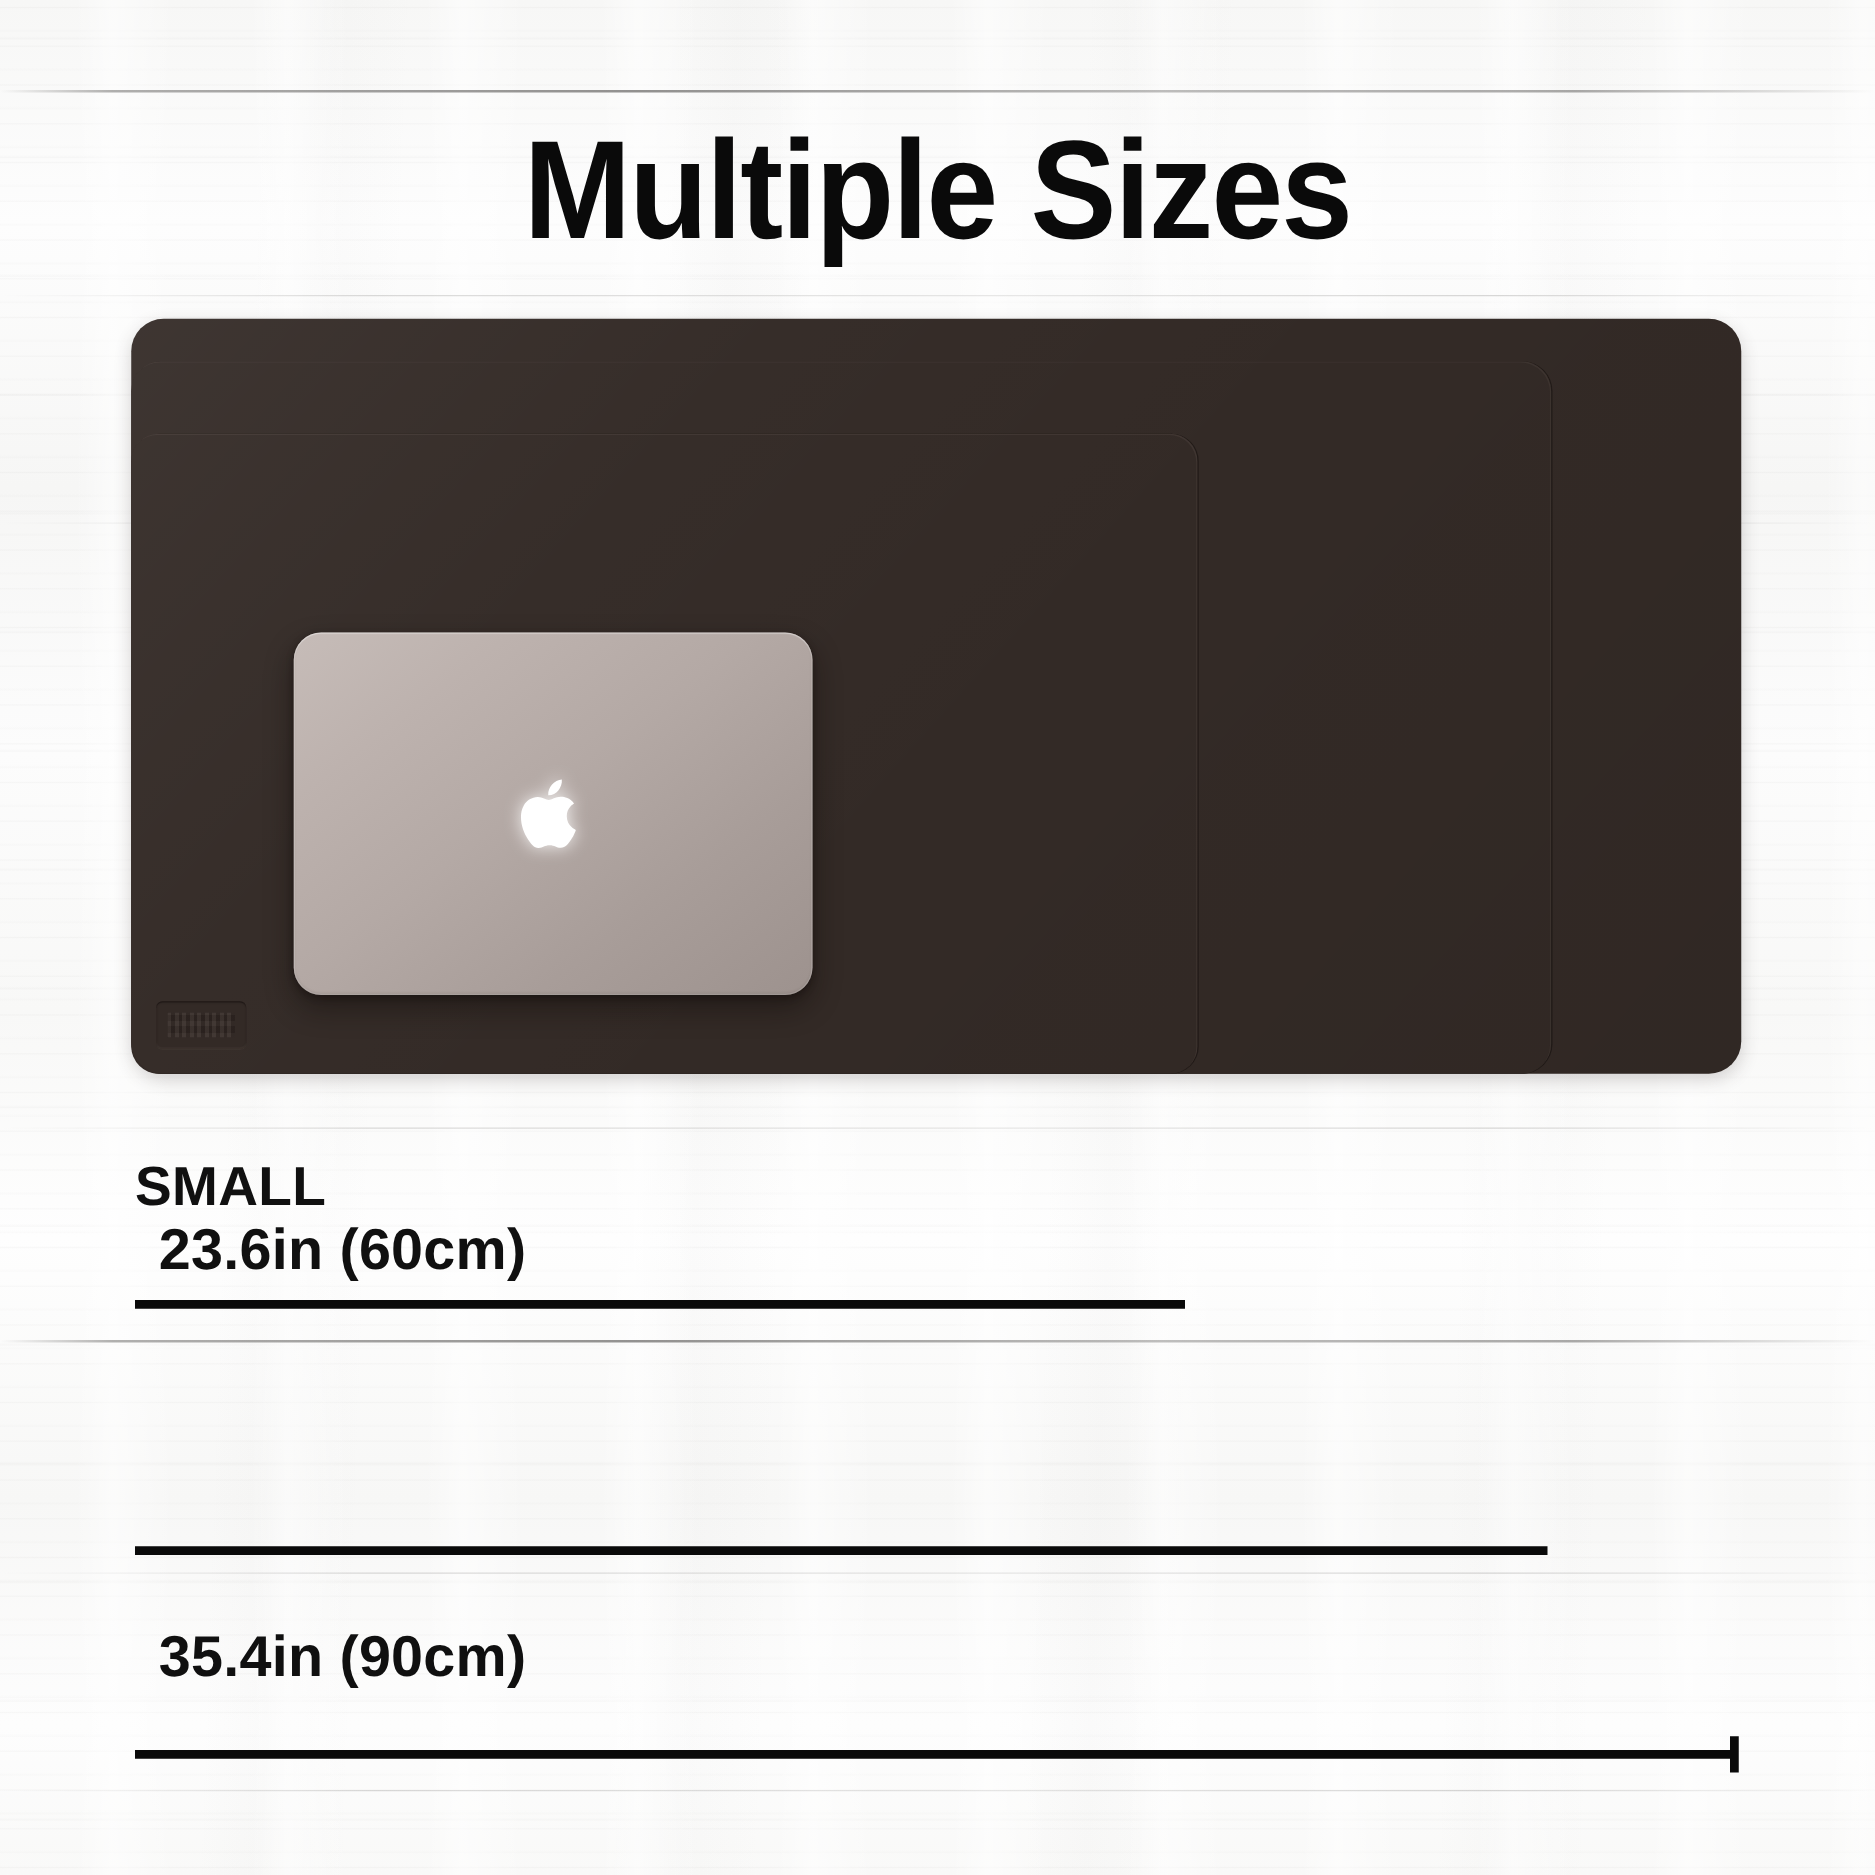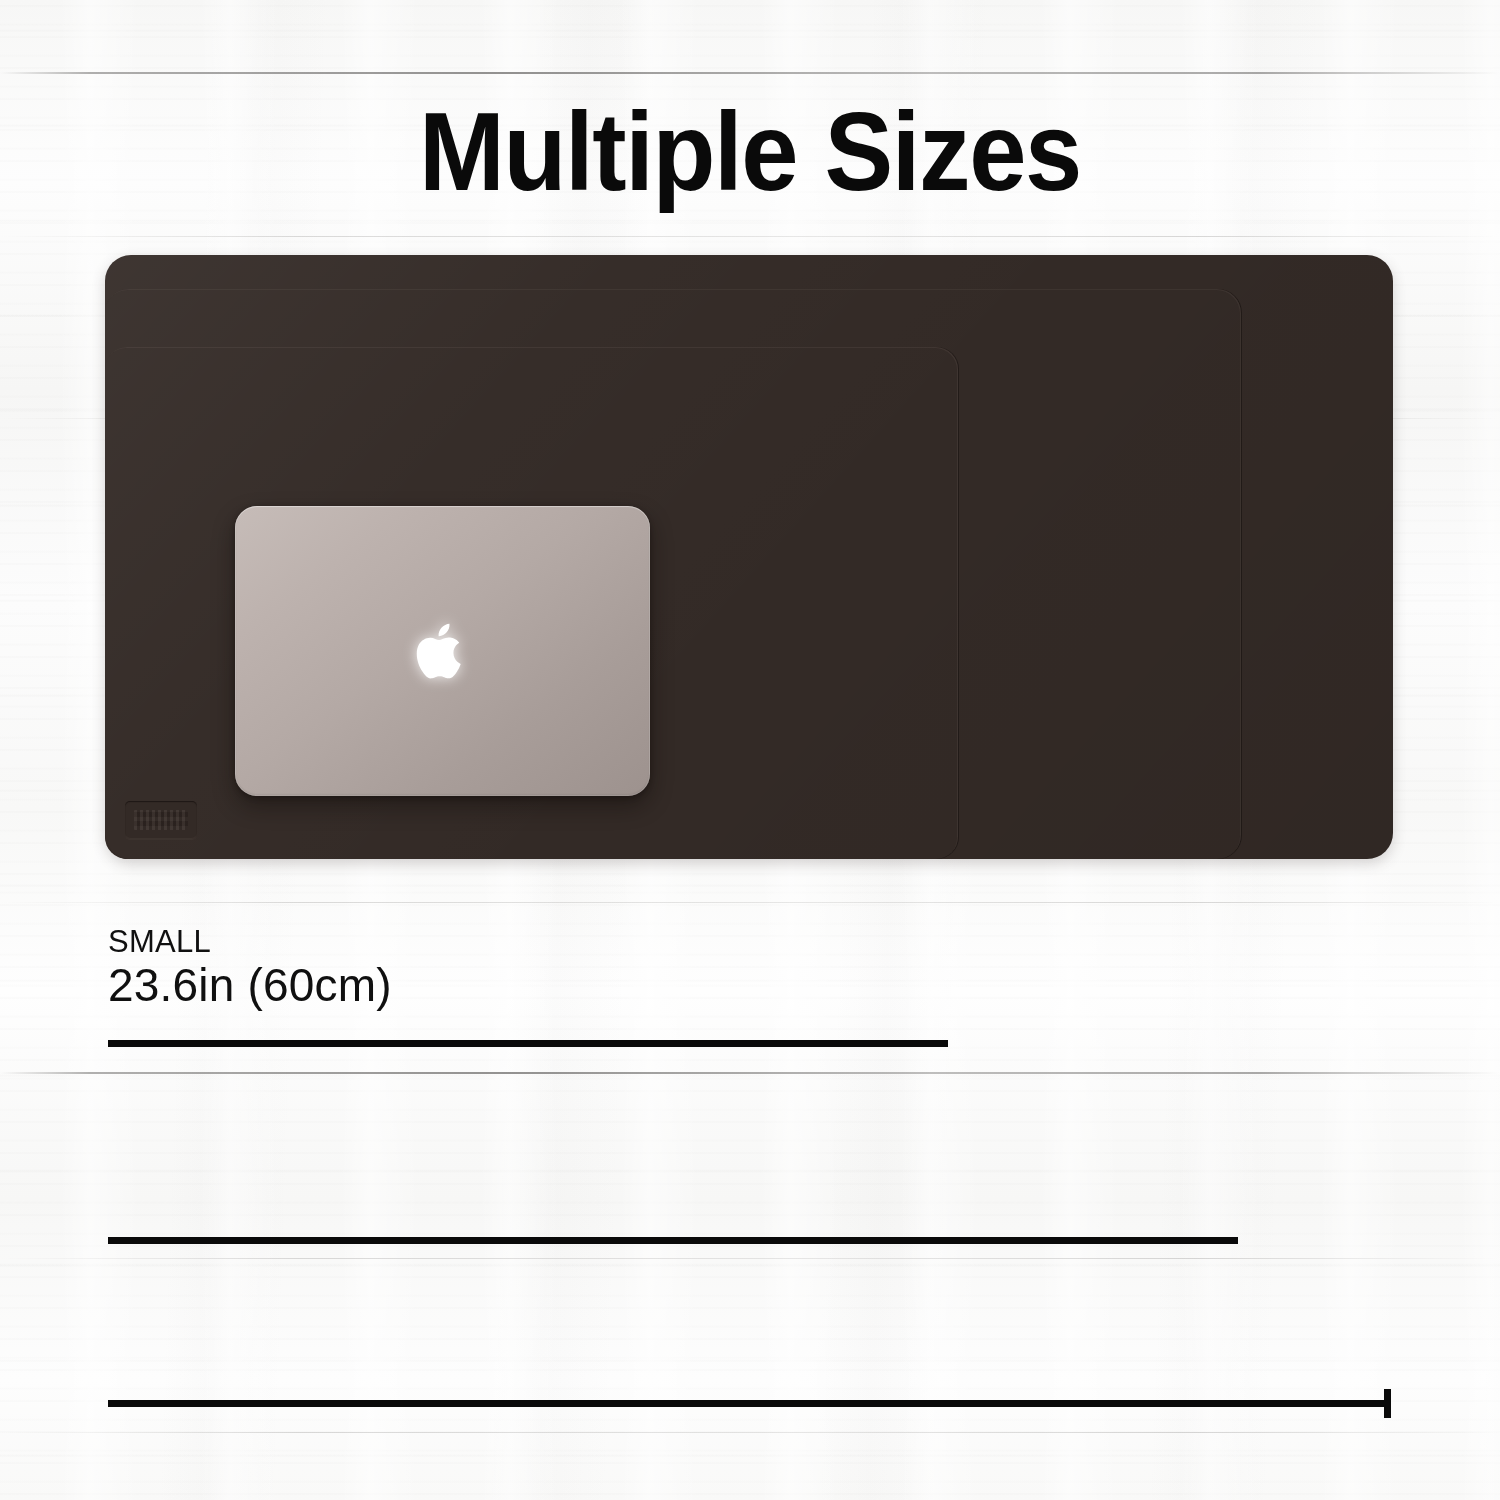--- a/index.html
+++ b/index.html
@@ -206,34 +206,35 @@
     position:absolute;
     left:50%; top:50%;
     width:58px; height:70px;
     transform:translate(-50%,-50%);
     filter:drop-shadow(0 0 7px rgba(255,255,255,0.85));
   }
 
   
   .size-row { position:absolute; left:108px; }
   .size-name {
-    font-size:31px;
-    font-weight:400;
+    font-size:44px;
+    font-weight:700;
     color:#101010;
     letter-spacing:0.3px;
     line-height:1.12;
     white-space:nowrap;
   }
   .size-dim {
     font-size:46px;
-    font-weight:400;
+    font-weight:700;
     color:#101010;
     letter-spacing:0.2px;
     line-height:1.12;
     white-space:nowrap;
+    margin-left:19px;
   }
   .size-rule {
     position:absolute;
     left:108px;
     height:7px;
     background:#0a0a0a;
   }
   .size-rule .endcap {
     position:absolute;
     right:-1px; top:-11px;
@@ -284,18 +285,19 @@
 
   <div class="size-row" style="top:925px;">
     <div class="size-name">SMALL</div>
     <div class="size-dim">23.6in (60cm)</div>
   </div>
   <div class="size-rule" id="rule-small" style="top: 1040px; width: 840px;"></div>
 
   <div class="size-rule" id="rule-medium" style="top: 1237px; width: 1130px;"></div>
 
   <div class="size-row" style="top:1300px;">
+    <div class="size-dim">35.4in (90cm)</div>
   </div>
   <div class="size-rule" id="rule-large" style="top: 1400px; width: 1282px;">
     <div class="endcap"></div>
   </div>
 
 </div>
 
 </body></html>

